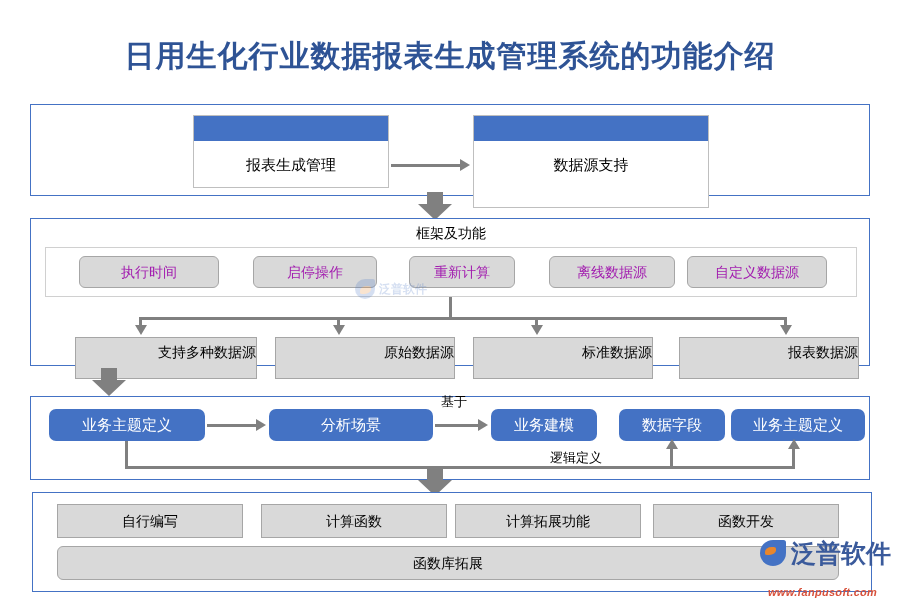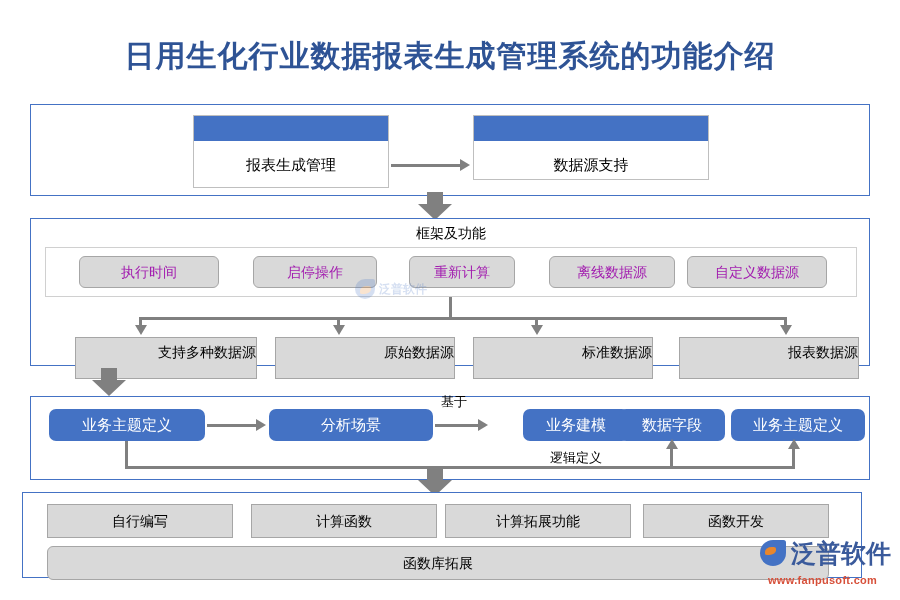--- a/index.html
+++ b/index.html
@@ -117,21 +117,21 @@
     white-space: nowrap;
   }
   .edge-label {
     position: absolute;
     font-size: 13px;
     color: #000000;
     white-space: nowrap;
   }
 
   
-  #section-func { left: 22px; top: 492px; width: 840px; height: 86px; padding-left: 36px; }
+  #section-func { left: 32px; top: 492px; width: 840px; height: 100px; padding-left: 36px; }
   .fbox {
     position: absolute;
     box-sizing: border-box;
     background: #d9d9d9;
     border: 1px solid #a6a6a6;
     height: 34px;
     line-height: 32px;
     text-align: center;
     font-size: 14px;
     color: #000000;
@@ -208,37 +208,38 @@
     position: absolute;
     left: 760px; top: 540px;
     display: flex; align-items: center; gap: 5px;
   }
   #brand-logo .brand-name {
     font-family: "Liberation Serif", "DejaVu Serif", serif;
     font-size: 25px; font-weight: bold; color: #3a5a9b; line-height: 1;
   }
   #brand-url {
     position: absolute;
-    left: 768px; top: 574px;
+    left: 768px; top: 586px;
     font-size: 11px; font-weight: bold; color: #d7503a;
     letter-spacing: 0.3px;
+    font-style: italic;
   }
 </style>
 </head>
 <body>
 
 <div id="page-title">日用生化行业数据报表生成管理系统的功能介绍</div>
 
 <div class="section" id="section-top">
   <div class="hcard" style="left:162px; top:10px; width:196px; height:73px;">
     <div class="hcard-bar"></div>
     <div class="hcard-label">报表生成管理</div>
   </div>
 
-  <div class="hcard" style="left:442px; top:10px; width:236px; height:65px;">
+  <div class="hcard" style="left:442px; top:10px; width:236px; height:93px;">
     <div class="hcard-bar"></div>
     <div class="hcard-label">数据源支持</div>
   </div>
 
   <div class="hline" style="left:360px; top:59px; width:70px;"></div>
   <div class="arrow-right" style="left:429px; top:54px;"></div>
 </div>
 
 <div class="block-arrow" style="left:418px; top:192px;">
   <div class="stem"></div>
@@ -274,21 +275,21 @@
 </div>
 
 <div class="block-arrow" style="left:92px; top:368px;">
   <div class="stem"></div>
     <div class="head"></div>
 </div>
 
 <div class="section" id="section-model">
   <div class="bluebox" style="left:18px; top:12px; width:156px;">业务主题定义</div>
   <div class="bluebox" style="left:238px; top:12px; width:164px;">分析场景</div>
-  <div class="bluebox" style="left:460px; top:12px; width:106px;margin-left:32px;">业务建模</div>
+  <div class="bluebox" style="left:460px; top:12px; width:106px;">业务建模</div>
   <div class="bluebox" style="left:588px; top:12px; width:106px;">数据字段</div>
   <div class="bluebox" style="left:700px; top:12px; width:134px;">业务主题定义</div>
 
   <div class="hline" style="left:176px; top:27px; width:50px;"></div>
   <div class="arrow-right" style="left:225px; top:22px;"></div>
 
   <div class="hline" style="left:404px; top:27px; width:44px;"></div>
   <div class="arrow-right" style="left:447px; top:22px;"></div>
 
   <div class="edge-label" style="left:410px; top:-4px;">基于</div>

